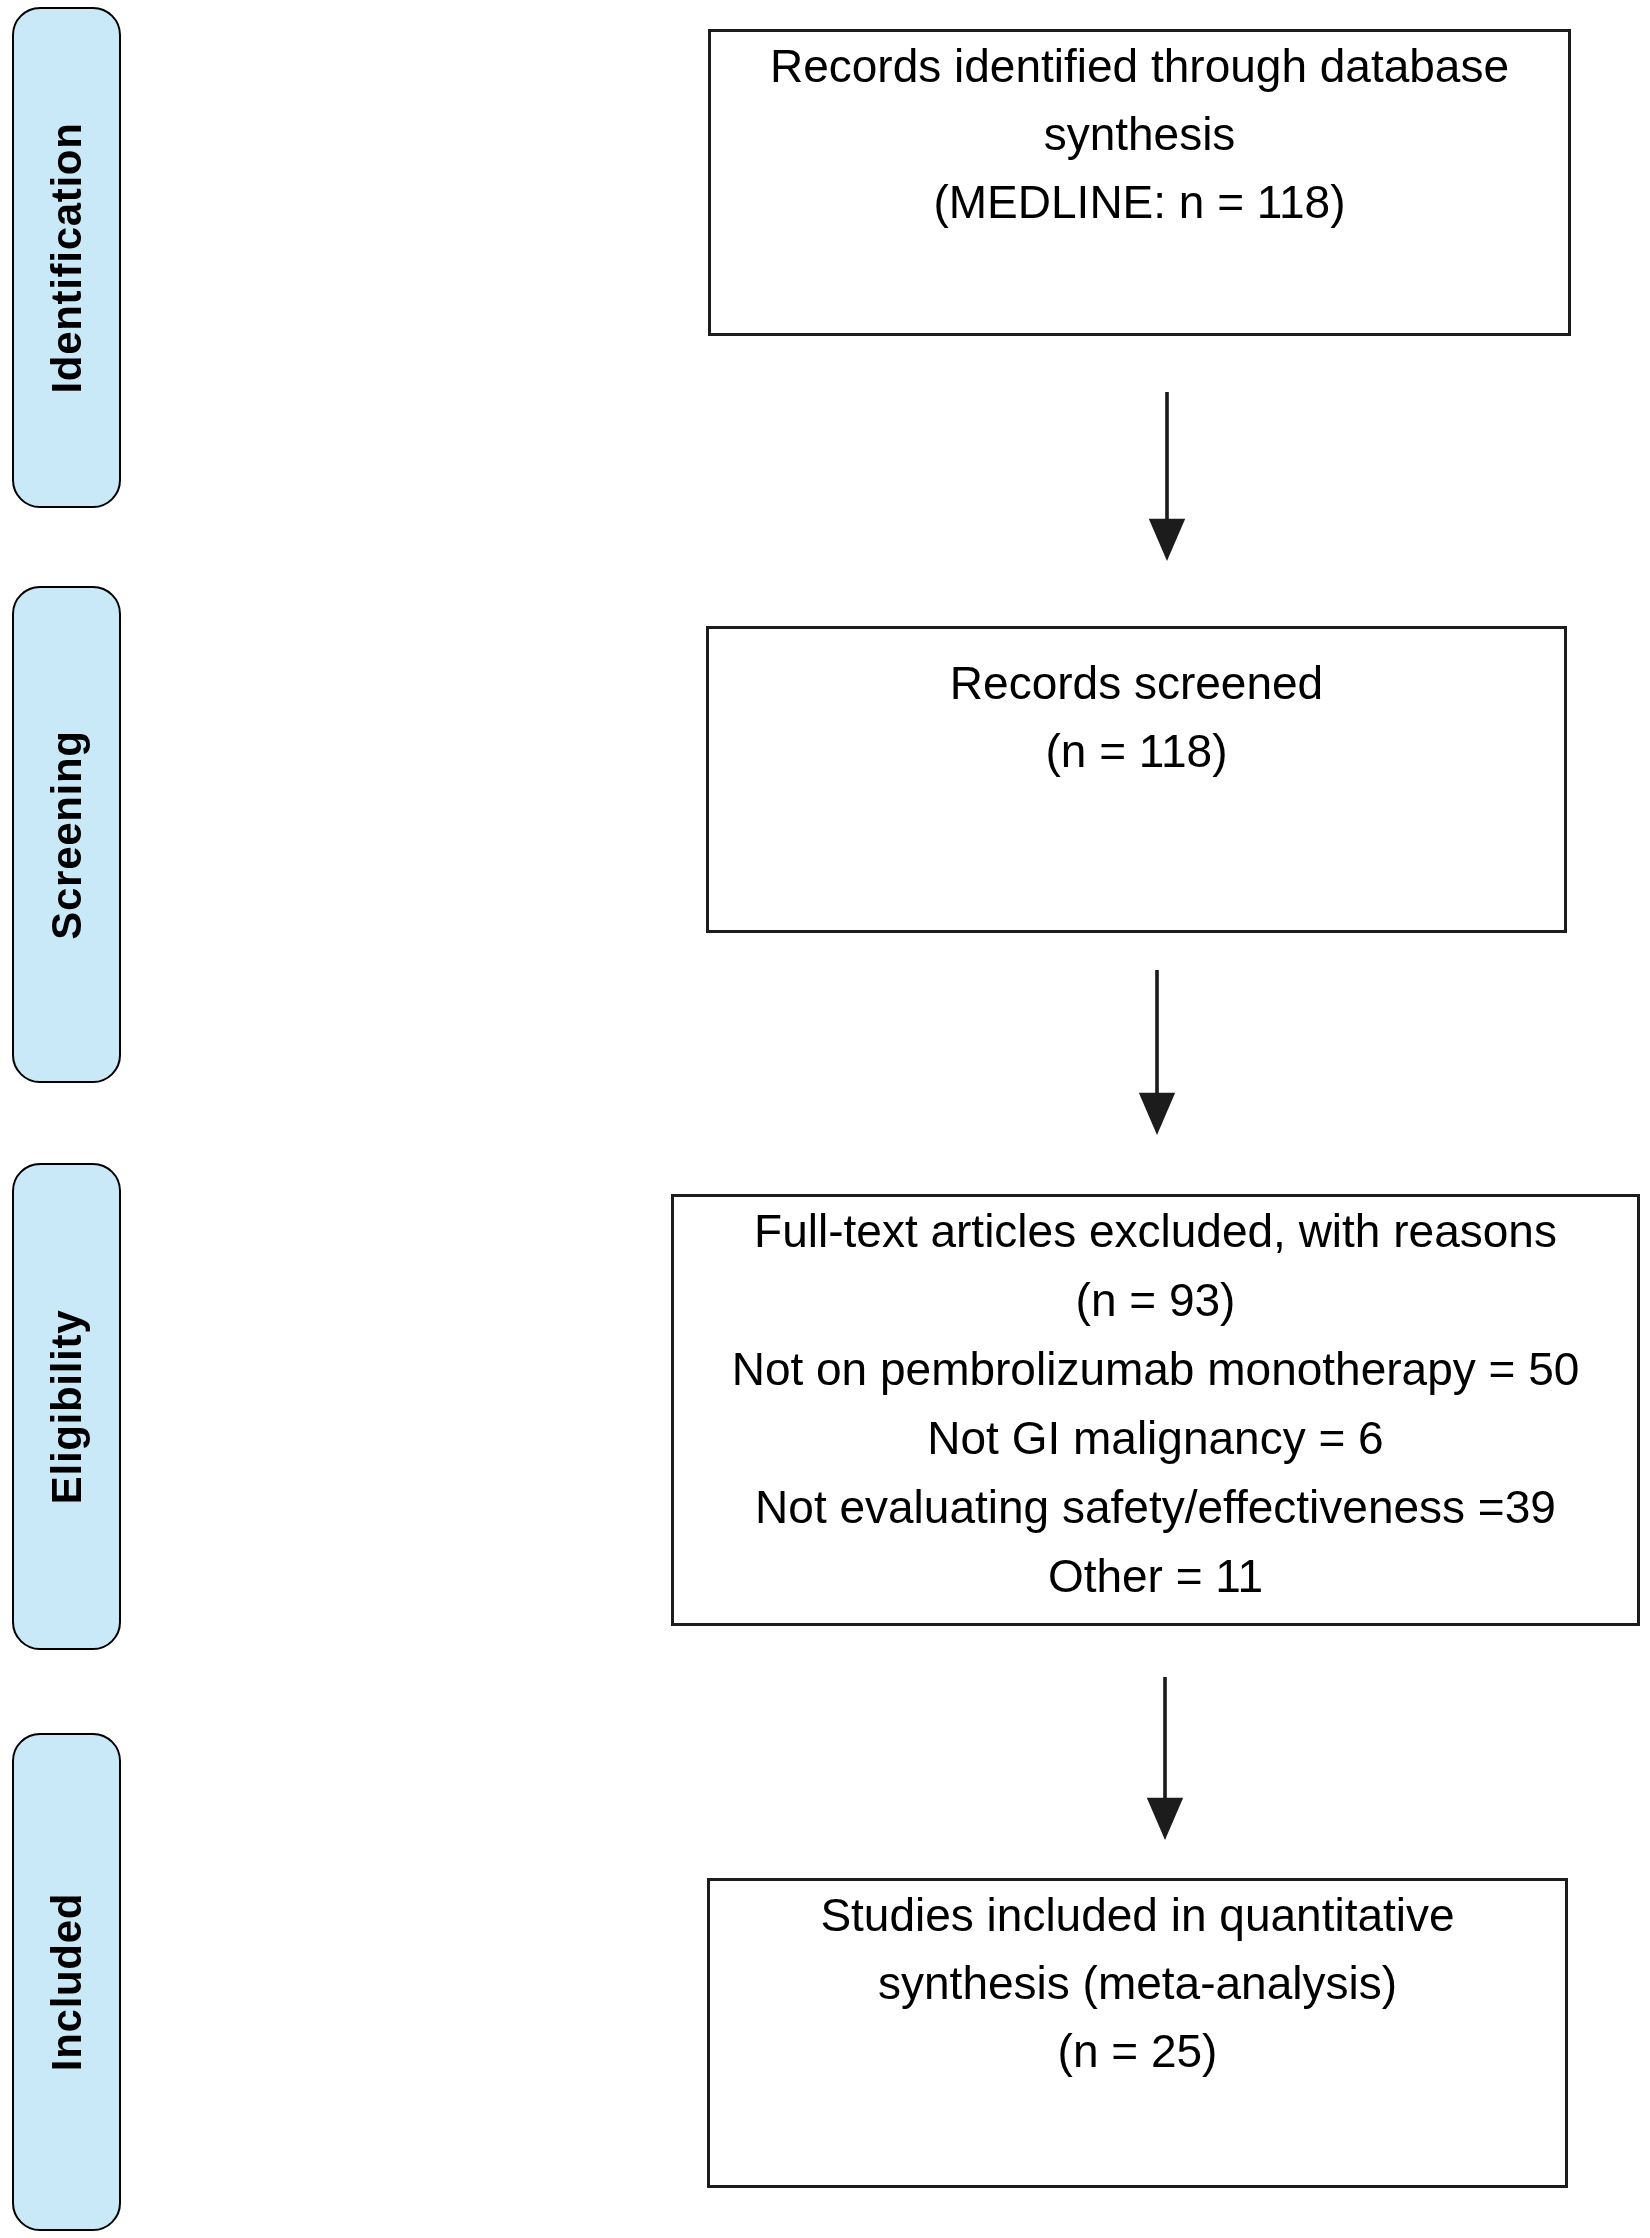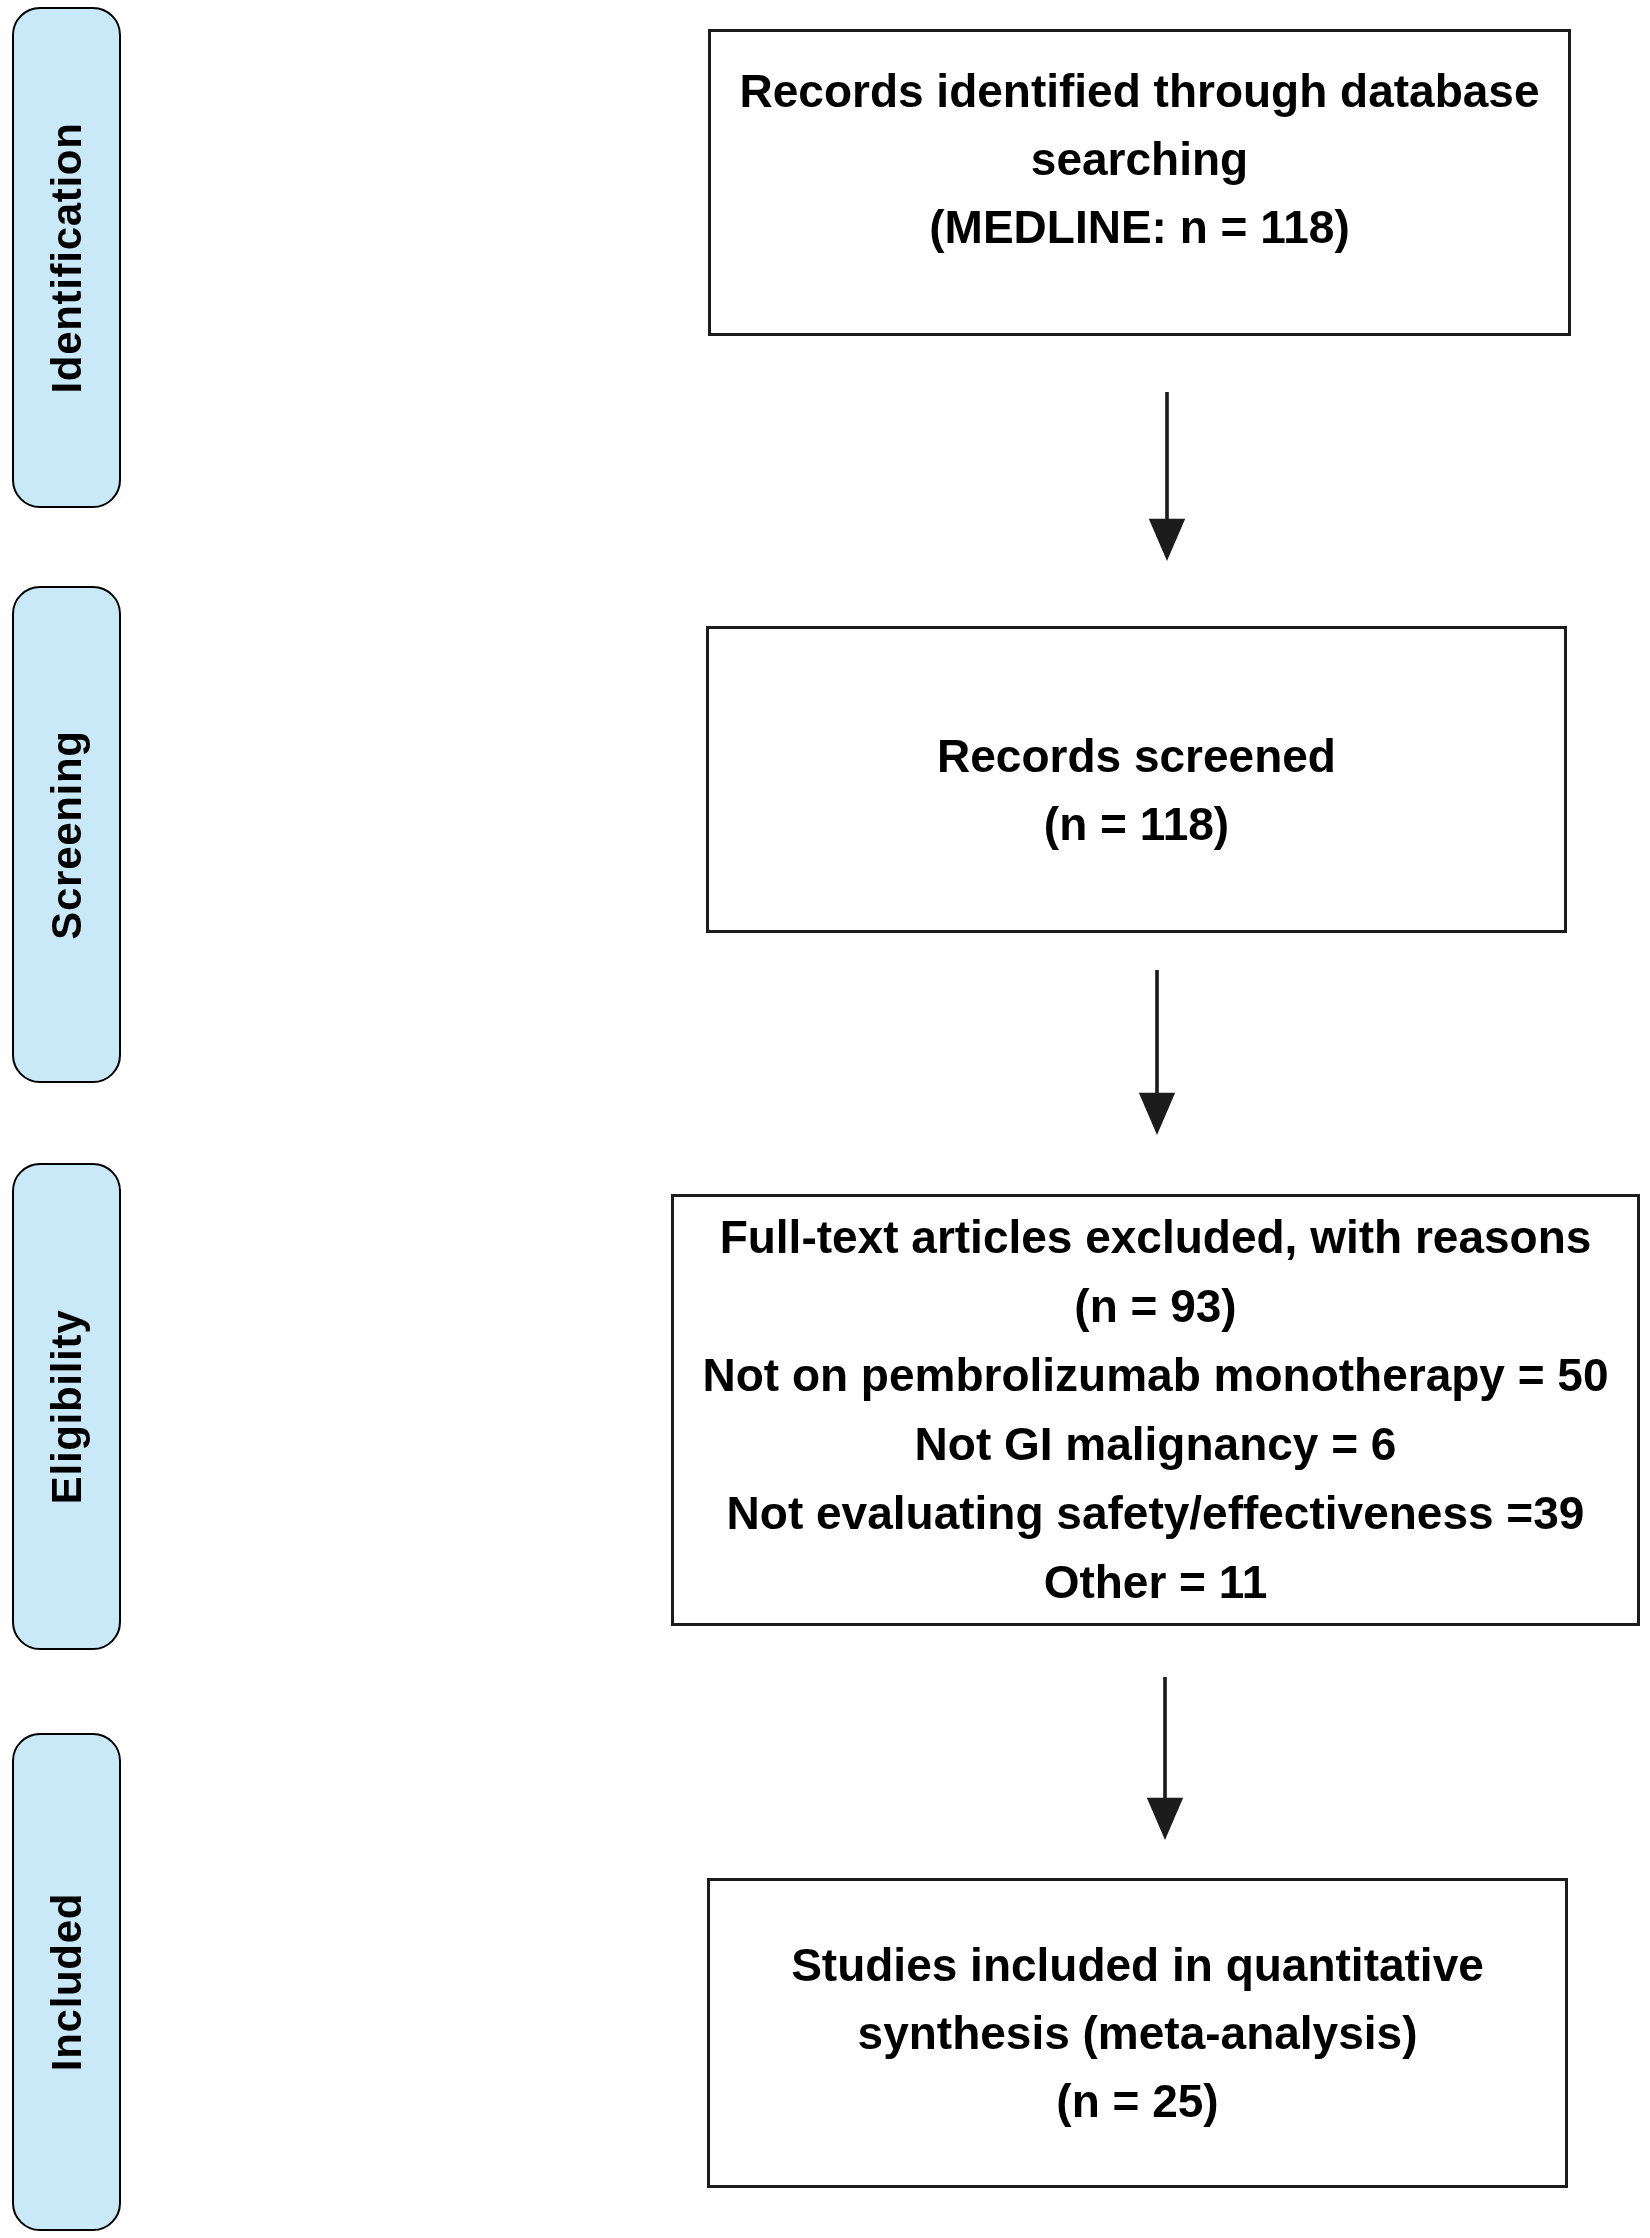--- a/index.html
+++ b/index.html
@@ -45,24 +45,23 @@
 
   
   .flow-box {
     position: absolute;
     background: #ffffff;
     border: 3.6px solid #1c1c1c;
     box-sizing: border-box;
     display: flex;
     flex-direction: column;
     align-items: center;
-    justify-content: center;
+    justify-content: flex-start;
     text-align: center;
     font-size: 46px;
-    font-weight: bold;
   }
   .flow-box .line {
     line-height: 68px;
     white-space: nowrap;
   }
   .box-1 { left: 708px; top: 29px;   width: 863px; height: 307px; padding-bottom: 48px; }
   .box-2 { left: 706px; top: 626px;  width: 861px; height: 307px; padding-top: 20px; }
   .box-3 { left: 671px; top: 1194px; width: 969px; height: 432px; }
   .box-3 .line { line-height: 69px; }
   .box-4 { left: 707px; top: 1878px; width: 861px; height: 310px; }
@@ -90,21 +89,21 @@
   </div>
   <div class="side-label label-eligibility">
     <span>Eligibility</span>
   </div>
   <div class="side-label label-included">
     <span>Included</span>
   </div>
 
   <div class="flow-box box-1">
     <div class="line">Records identified through database</div>
-    <div class="line">searching</div>
+    <div class="line">synthesis</div>
     <div class="line">(MEDLINE: n = 118)</div>
   </div>
 
   <svg class="arrow arrow-1" viewBox="0 0 60 232" aria-hidden="true">
     <line x1="30" y1="0" x2="30" y2="178" stroke="#1c1c1c" stroke-width="5"></line>
     <polygon points="5,174 55,174 30,232" fill="#1c1c1c"></polygon>
   </svg>
 
   <div class="flow-box box-2">
     <div class="line">Records screened</div>

